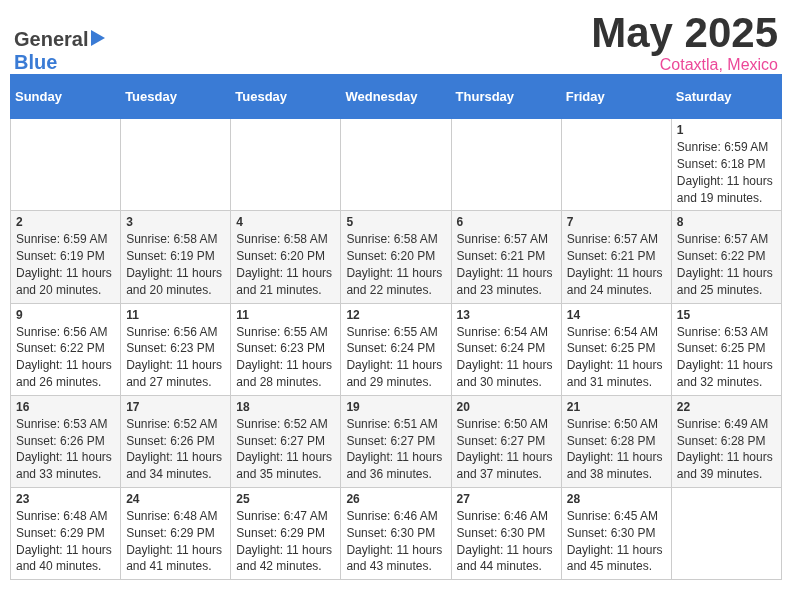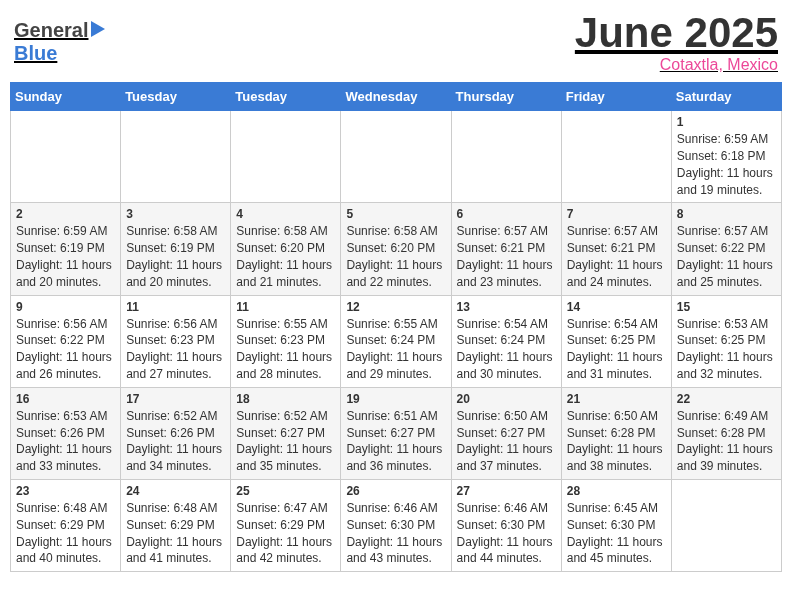--- a/index.html
+++ b/index.html
@@ -6,24 +6,23 @@
     body {
       font-family: Arial, sans-serif;
       background: #fff;
       width: 792px;
       min-height: 612px;
       padding: 10px;
     }
     .header {
       display: flex;
       justify-content: space-between;
-      align-items: center;
-      margin-bottom: 8px;
+      align-items: flex-end;
+      margin-bottom: 0;
       padding: 0 4px;
-      text-decoration: underline;
     }
     .logo {
       display: flex;
       flex-direction: column;
       align-items: flex-start;
     }
     .title-block {
       text-align: right;
     }
     .title-month {
@@ -39,21 +38,21 @@
     .calendar {
       width: 100%;
       border-collapse: collapse;
       border: 1px solid #ccc;
     }
     .calendar th {
       background-color: #3a7bd5;
       color: #fff;
       font-size: 13px;
       font-weight: bold;
-      padding: 6px 4px;
+      padding: 14px 4px;
       text-align: left;
       border: 1px solid #3a7bd5;
     }
     .calendar td {
       width: calc(100% / 7);
       vertical-align: top;
       padding: 4px 5px;
       border: 1px solid #ccc;
       height: 90px;
       font-size: 10.5px;
@@ -107,21 +106,21 @@
   <div class="logo">
     <div class="logo-row">
       <span class="logo-text-general">General</span>
       <span class="logo-triangle"></span>
     </div>
     <div class="logo-row">
       <span class="logo-text-blue">Blue</span>
     </div>
   </div>
   <div class="title-block">
-    <div class="title-month">June 2025</div>
+    <div class="title-month">May 2025</div>
     <div class="title-location">Cotaxtla, Mexico</div>
   </div>
 </div>
 
 <table class="calendar">
   <thead>
     <tr>
     <th>Sunday</th>
         <th>Tuesday</th>
         <th>Tuesday</th>

